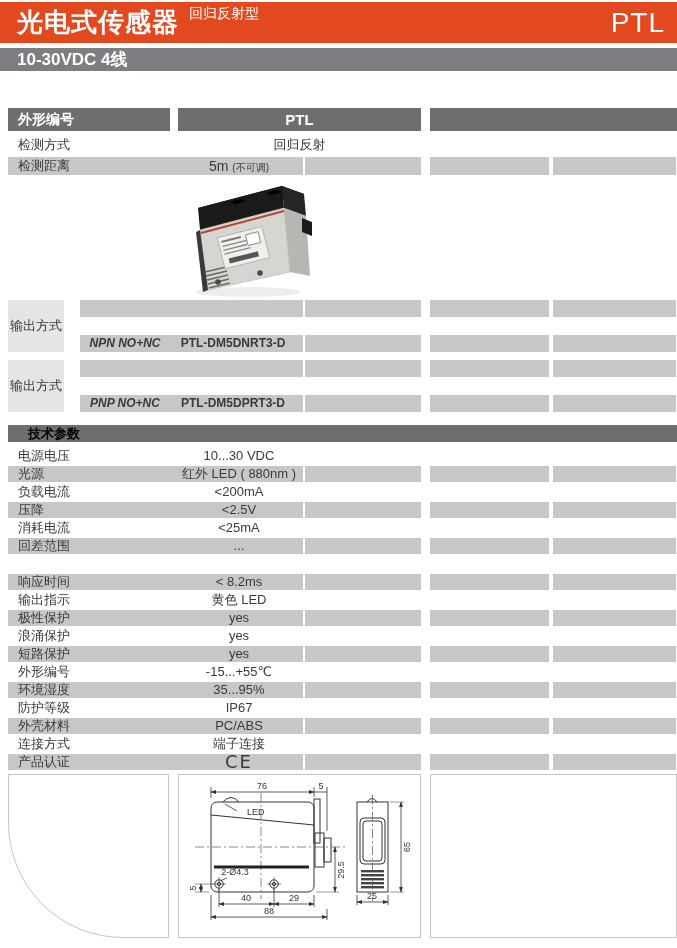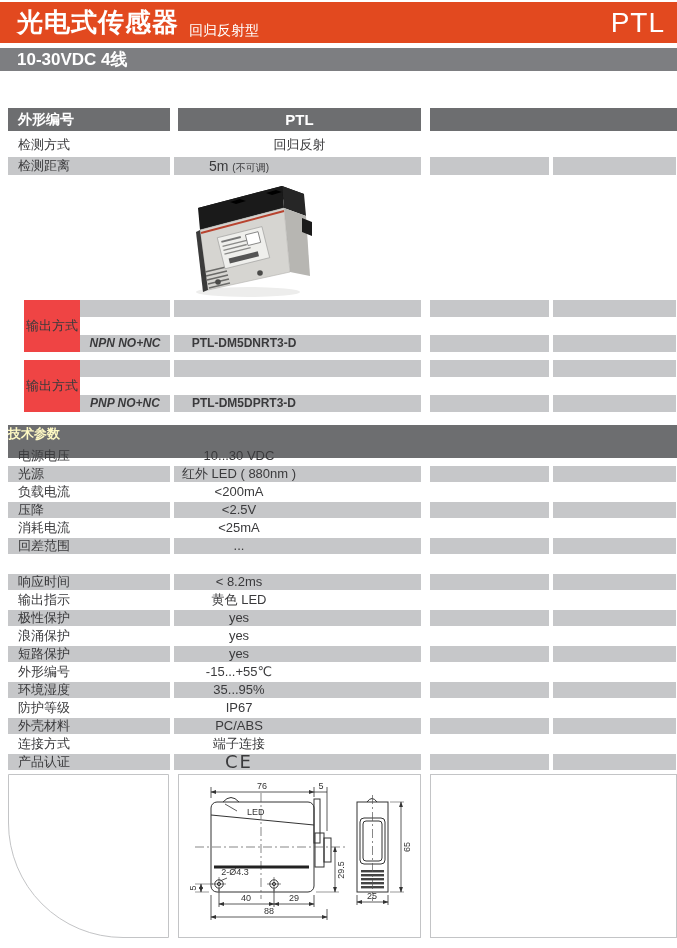--- a/index.html
+++ b/index.html
@@ -1,55 +1,55 @@
 <!DOCTYPE html>
 <html><head>
 <meta charset="utf-8">
 <style>
   html,body{margin:0;padding:0;background:#fff;}
   #page{position:relative;width:677px;height:948px;background:#fff;overflow:hidden;
         font-family:"Liberation Sans","DejaVu Sans",sans-serif;color:#3a3a3c;}
   
   .redbar{position:absolute;left:0;top:2px;width:677px;height:41px;background:#e2491f;
           display:flex;align-items:center;justify-content:space-between;}
-  .redbar .lft{display:flex;align-items:flex-end;padding-left:17px;}
+  .redbar .lft{display:flex;align-items:flex-start;padding-left:17px;}
   .ttl{color:#fff;font-size:26px;font-weight:bold;letter-spacing:1px;}
   .sub{color:#fff;font-size:14px;margin-left:10px;}
   .mdl{color:#fff;font-size:28px;font-weight:400;letter-spacing:1px;padding-right:12px;}
   .graybar{position:absolute;left:0;top:48px;width:677px;height:23px;background:#7d7e81;
            color:#fff;font-size:17px;font-weight:600;line-height:23px;padding-left:17px;box-sizing:border-box;}
   
   .hcell{position:absolute;top:108px;height:23px;background:#6d6e70;color:#fff;
          font-size:14px;font-weight:bold;line-height:23px;box-sizing:border-box;}
   .hL{left:8px;width:162px;padding-left:10px;}
   .hAB{left:178px;width:243px;text-align:center;font-size:15px;}
   .hCD{left:430px;width:247px;}
   
   .rowlab{position:absolute;left:18px;font-size:13px;}
   .r1lab{top:134px;line-height:22px;text-align:center;}
   .r1val{position:absolute;left:178px;top:134px;width:243px;text-align:center;font-size:13px;line-height:22px;}
   .gb{position:absolute;background:#c6c7c9;}
   .r2{top:157px;height:18px;}
   .r2t{position:absolute;top:157px;line-height:18px;}
   .cL{left:8px;width:162px;} .cS{left:80px;width:90px;font-style:italic;}
-  .cA{left:174px;width:140px;} .cB{left:305px;width:116px;}
+  .cA{left:163px;width:140px;} .cB{left:305px;width:116px;}
   .cC{left:430px;width:119px;} .cD{left:553px;width:123px;}
   .r2val{left:178px;width:122px;text-align:center;font-size:14px;}
   .r2val .note{font-size:10px;}
   
   .oblock{position:absolute;left:0;width:677px;height:52px;font-size:12px;}
-  .omain{position:absolute;left:24px;top:0;width:56px;height:52px;background:#ef4444;
+  .omain{position:absolute;left:8px;top:0;width:56px;height:52px;background:#e5e5e5;
          display:flex;align-items:center;justify-content:center;font-size:13px;}
   .ost{position:absolute;height:17px;background:#c6c7c9;}
   .otop{top:0;} .obot{top:35px;}
   .otxt{position:absolute;top:35px;height:17px;line-height:17px;text-align:center;
         background:#c6c7c9;font-weight:600;}
   
-  .secbar{position:absolute;left:8px;top:425px;width:669px;height:33px;background:#6d6e70;
-          color:#fef9c3;font-size:13px;font-weight:bold;line-height:18px;padding-left:0;box-sizing:border-box;}
+  .secbar{position:absolute;left:8px;top:425px;width:669px;height:17px;background:#6d6e70;
+          color:#000000;font-size:13px;font-weight:bold;line-height:18px;padding-left:20px;box-sizing:border-box;}
   .srow{position:absolute;left:0;width:677px;height:18px;font-size:13px;line-height:16px;}
   .srow i{position:absolute;top:0;height:16px;background:#c6c7c9;display:block;}
   .srow .lab{position:absolute;left:18px;top:0;}
   .srow .val{position:absolute;left:178px;top:0;width:122px;text-align:center;}
   .val.ce{font-size:18px;letter-spacing:2px;font-family:"DejaVu Sans",sans-serif;}
   
   .box{position:absolute;top:774px;height:164px;border:1px solid #c3c4c6;box-sizing:border-box;background:#fff;}
   .boxL{left:8px;width:161px;border-radius:0 0 0 115px;}
   .boxM{left:178px;width:243px;}
   .boxR{left:430px;width:247px;}

